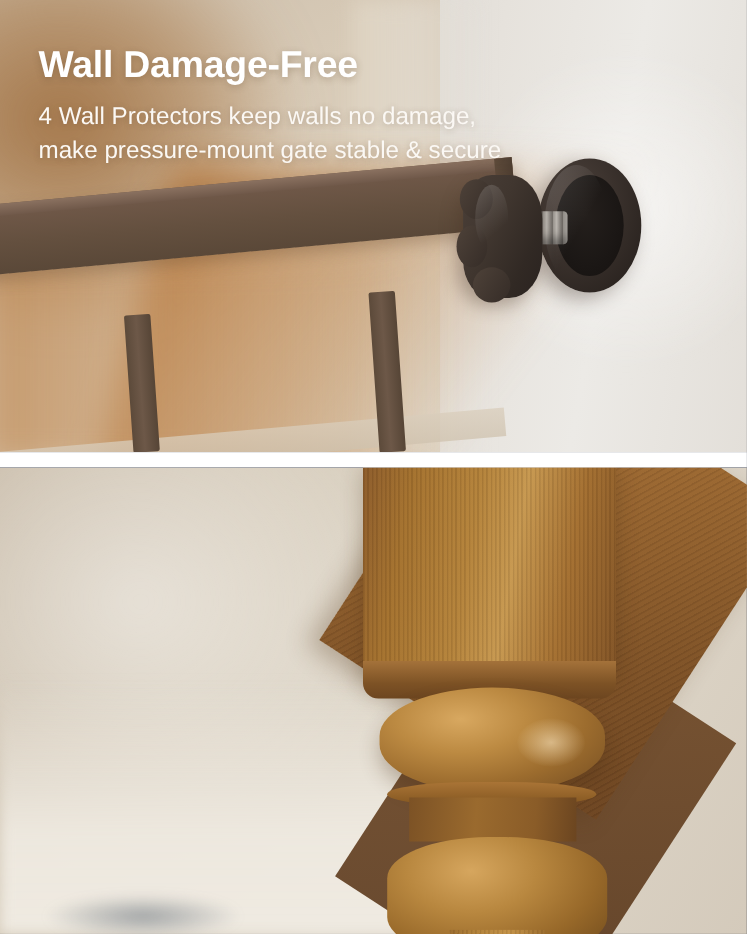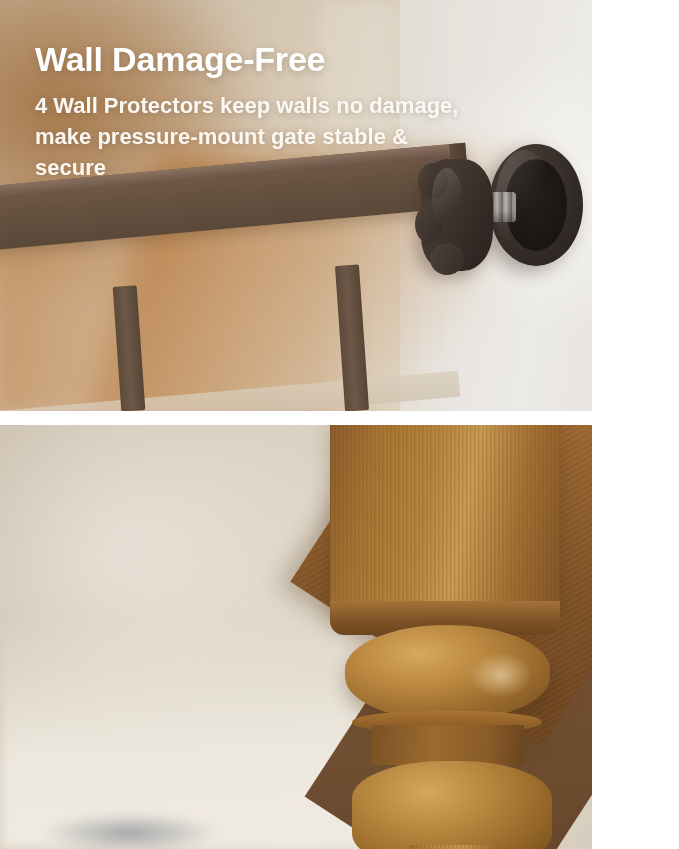--- a/index.html
+++ b/index.html
@@ -1,18 +1,18 @@
 <!DOCTYPE html>
 <html><head>
 <meta charset="utf-8">
 <style>
   html,body{margin:0;padding:0;background:#fff;}
   body{font-family:"Liberation Sans",sans-serif;}
 
-  .page{position:relative;width:592px;height:849px;overflow:hidden;background:#0f172a;}
+  .page{position:relative;width:679px;height:849px;overflow:hidden;background:#0f172a;}
 
   
   .panel{position:absolute;left:0;width:679px;overflow:hidden;}
   #panel-top{top:0;height:411px;}
   #panel-bottom{top:425px;height:424px;}
 
   .divider{position:absolute;left:0;top:411px;width:679px;height:14px;background:#ffffff;z-index:60;}
 
   
   .scene{position:absolute;inset:0;overflow:hidden;}
@@ -118,21 +118,21 @@
     background:radial-gradient(ellipse at 50% 50%,rgba(95,105,115,.55),rgba(95,105,115,0) 70%);filter:blur(5px);}
 
   
   .copy{position:absolute;z-index:40;}
   #copy-top{left:35px;top:38px;width:440px;}
 
   .headline{margin:0;color:#ffffff;font-weight:700;letter-spacing:-.2px;
     text-shadow:0 2px 7px rgba(95,70,45,.32);}
   #headline-top{font-size:34px;line-height:42px;}
 
-  .subcopy{margin:10px 0 0 0;color:#fbf8f4;font-size:22px;line-height:31px;font-weight:700;
+  .subcopy{margin:10px 0 0 0;color:#fbf8f4;font-size:22px;line-height:31px;font-weight:400;
     text-shadow:0 1px 6px rgba(95,70,45,.30);}
 </style>
 </head>
 <body>
 
 <div class="page">
 
   <section class="panel" id="panel-top">
     <div class="scene">
       <div class="t-wall-right"></div>

